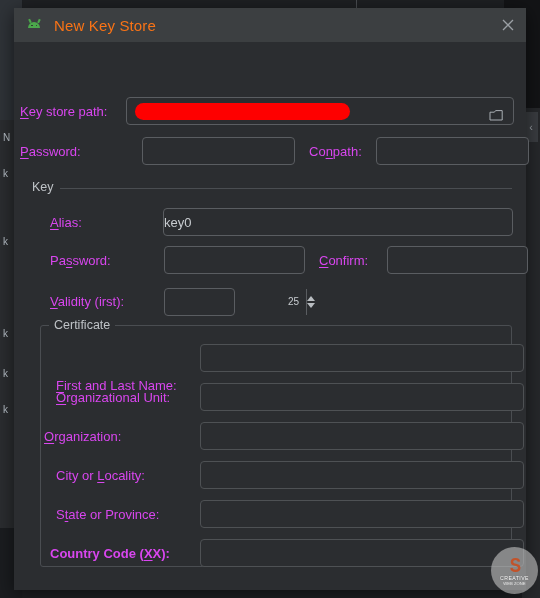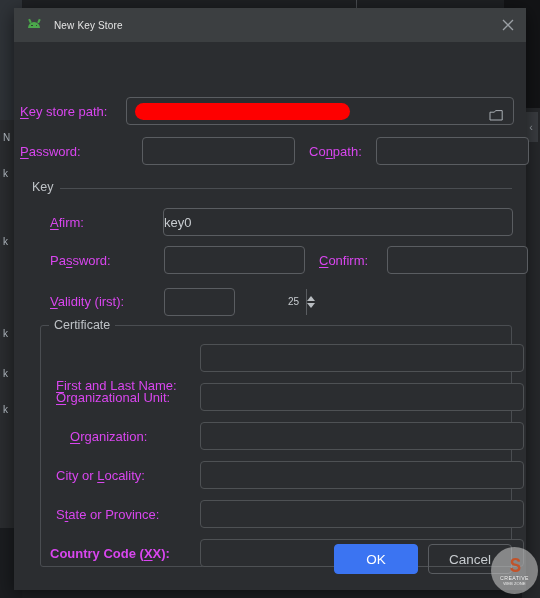--- a/index.html
+++ b/index.html
@@ -124,22 +124,22 @@
     position: absolute;
     width: 1.5px; height: 1.5px;
     background: #2b2d30;
     border-radius: 50%;
     top: 7.5px;
   }
   .droid-icon .eye-l { left: 5px; }
   .droid-icon .eye-r { right: 5px; }
 
   #dlg-title {
-    color: #e5e5e5;
-    font-size: 10px;
+    color: #f97316;
+    font-size: 15px;
     letter-spacing: .15px;
   }
   #close-btn {
     position: absolute;
     right: 8px; top: 7px;
     width: 20px; height: 20px;
     cursor: default;
   }
   #close-btn svg { display: block; }
 
@@ -393,21 +393,21 @@
 
     <div class="abs label" style="left:295px; top:102px;">
       <span>Co</span><u>n</u><span>path:</span>
     </div>
     <input class="abs field" style="left: 362px; top: 95px; width: 153px;" type="password" value="">
 
     <div id="key-group-label">Key</div>
     <div id="key-group-line"></div>
 
     <div class="abs label" style="left:36px; top:173px;">
-      <u>A</u><span>firm:</span>
+      <u>A</u><span>lias:</span>
     </div>
     <input class="abs field" style="left: 149px; top: 166px; width: 350px;" type="text" value="key0">
 
     <div class="abs label" style="left:36px; top:211px;">
       <span>Pa</span><u>s</u><span>sword:</span>
     </div>
     <input class="abs field" style="left: 150px; top: 204px; width: 141px;" type="password" value="">
 
     <div class="abs label" style="left:305px; top:211px;">
       <u>C</u><span>onfirm:</span>
@@ -432,44 +432,40 @@
     <div class="abs label" style="left:42px; top:309px;margin-top:27px;">
       <u>F</u><span>irst and Last Name:</span>
     </div>
     <input class="abs field lighter" style="left: 186px; top: 302px; width: 324px;" type="text" value="">
 
     <div class="abs label" style="left:42px; top:348px;">
       <u>O</u><span>rganizational Unit:</span>
     </div>
     <input class="abs field lighter" style="left: 186px; top: 341px; width: 324px;" type="text" value="">
 
-    <div class="abs label" style="left:56px; top:387px;text-align:right;">
+    <div class="abs label" style="left:30px; top:387px;text-align:right;">
       <u>O</u><span>rganization:</span>
     </div>
     <input class="abs field lighter" style="left: 186px; top: 380px; width: 324px;" type="text" value="">
 
     <div class="abs label" style="left:42px; top:426px;">
       <span>City or </span><u>L</u><span>ocality:</span>
     </div>
     <input class="abs field lighter" style="left: 186px; top: 419px; width: 324px;" type="text" value="">
 
     <div class="abs label" style="left:42px; top:465px;">
       <span>S</span><u>t</u><span>ate or Province:</span>
     </div>
     <input class="abs field lighter" style="left: 186px; top: 458px; width: 324px;" type="text" value="">
 
     <div class="abs label" style="left:36px; top:504px;font-weight:bold;">
       <span>Country Code (</span><u>X</u><span>X):</span>
     </div>
     <input class="abs field lighter" style="left: 186px; top: 497px; width: 324px;" type="text" value="">
 
-    <div id="btn-row">
-      <div class="btn" id="ok-btn">OK</div>
-      <div class="btn" id="cancel-btn">Cancel</div>
-    </div>
 
   </div>
 </div>
 
 <div id="watermark">
   <div id="wm-mark">S</div>
   <div id="wm-text">CREATIVE</div>
   <div id="wm-sub">WEB ZONE</div>
 </div>
 

